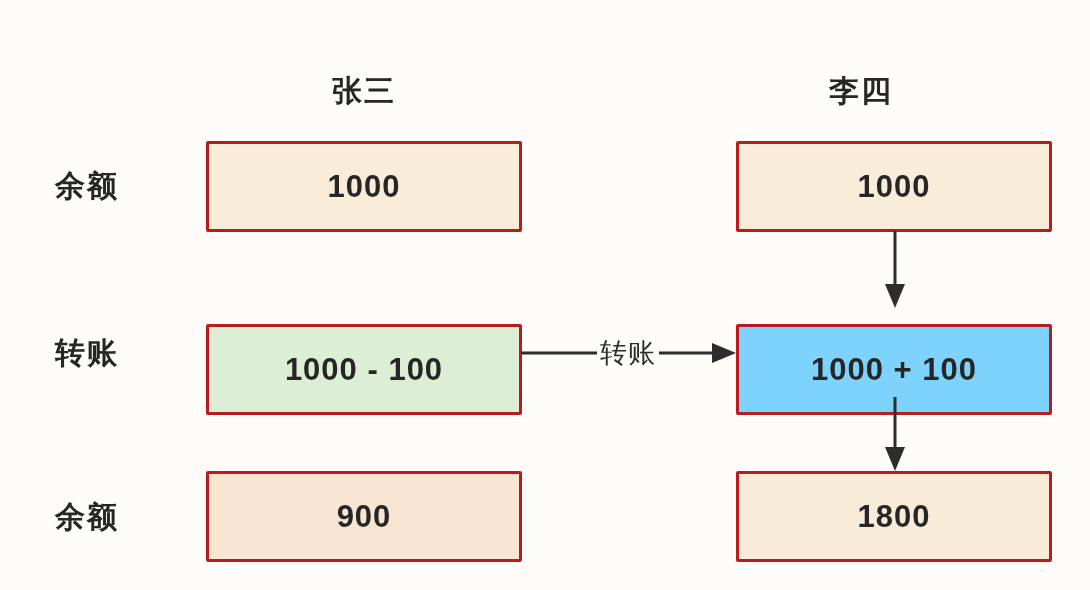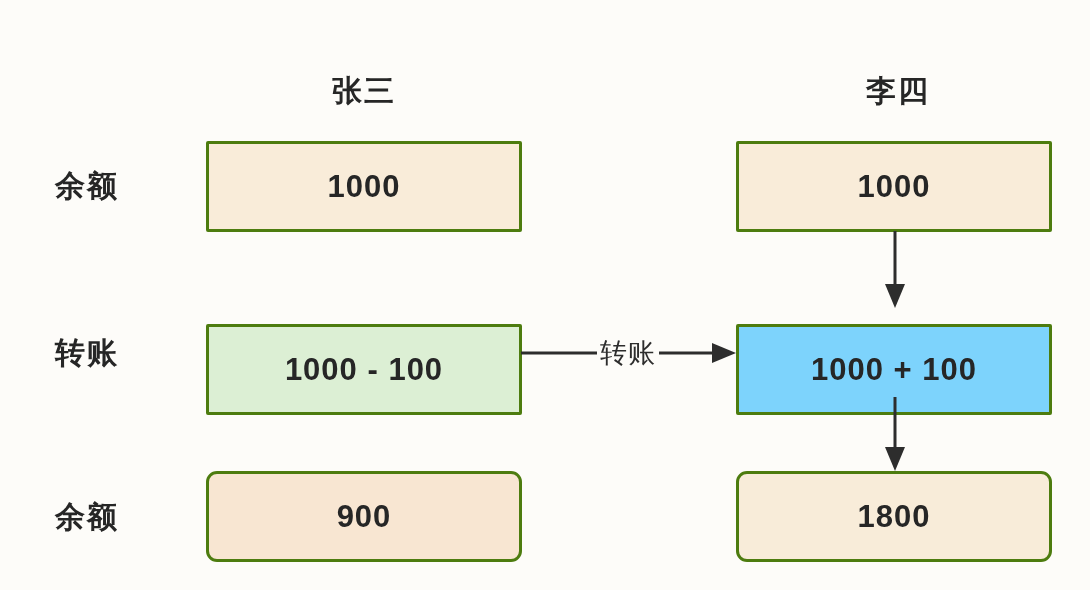--- a/index.html
+++ b/index.html
@@ -20,54 +20,54 @@
     position: absolute;
     top: 72px;
     height: 38px;
     line-height: 38px;
     text-align: center;
     font-size: 30px;
     font-weight: bold;
     letter-spacing: 2px;
   }
   .col-header.left  { left: 206px; width: 316px; }
-  .col-header.right { left: 740px; width: 316px; }
+  .col-header.right { left: 703px; width: 316px; }
   .row-label {
     position: absolute;
     left: 55px;
     width: 120px;
     height: 38px;
     line-height: 38px;
     text-align: left;
     font-size: 30px;
     font-weight: bold;
     letter-spacing: 2px;
   }
   .row-label.r1 { top: 167px; }
   .row-label.r2 { top: 334px; }
   .row-label.r3 { top: 498px; }
   .box {
     position: absolute;
     width: 316px;
     height: 91px;
     box-sizing: border-box;
-    border: 3px solid #4d7c0f;
+    border: 3px solid #b91c1c;
     border-radius: 2px;
     display: flex;
     align-items: center;
     justify-content: center;
     font-size: 31px;
     font-weight: bold;
     letter-spacing: 1px;
   }
   .box.colL { left: 206px; }
   .box.colR { left: 736px; }
   .box.rowA { top: 141px; }
   .box.rowB { top: 324px; }
-  .box.rowC { top: 471px; border-radius: 11px; }
+  .box.rowC { top: 471px; }
   .arrow-layer {
     position: absolute;
     inset: 0;
     width: 1090px;
     height: 590px;
     pointer-events: none;
   }
   .arrow-label {
     position: absolute;
     top: 336px;

